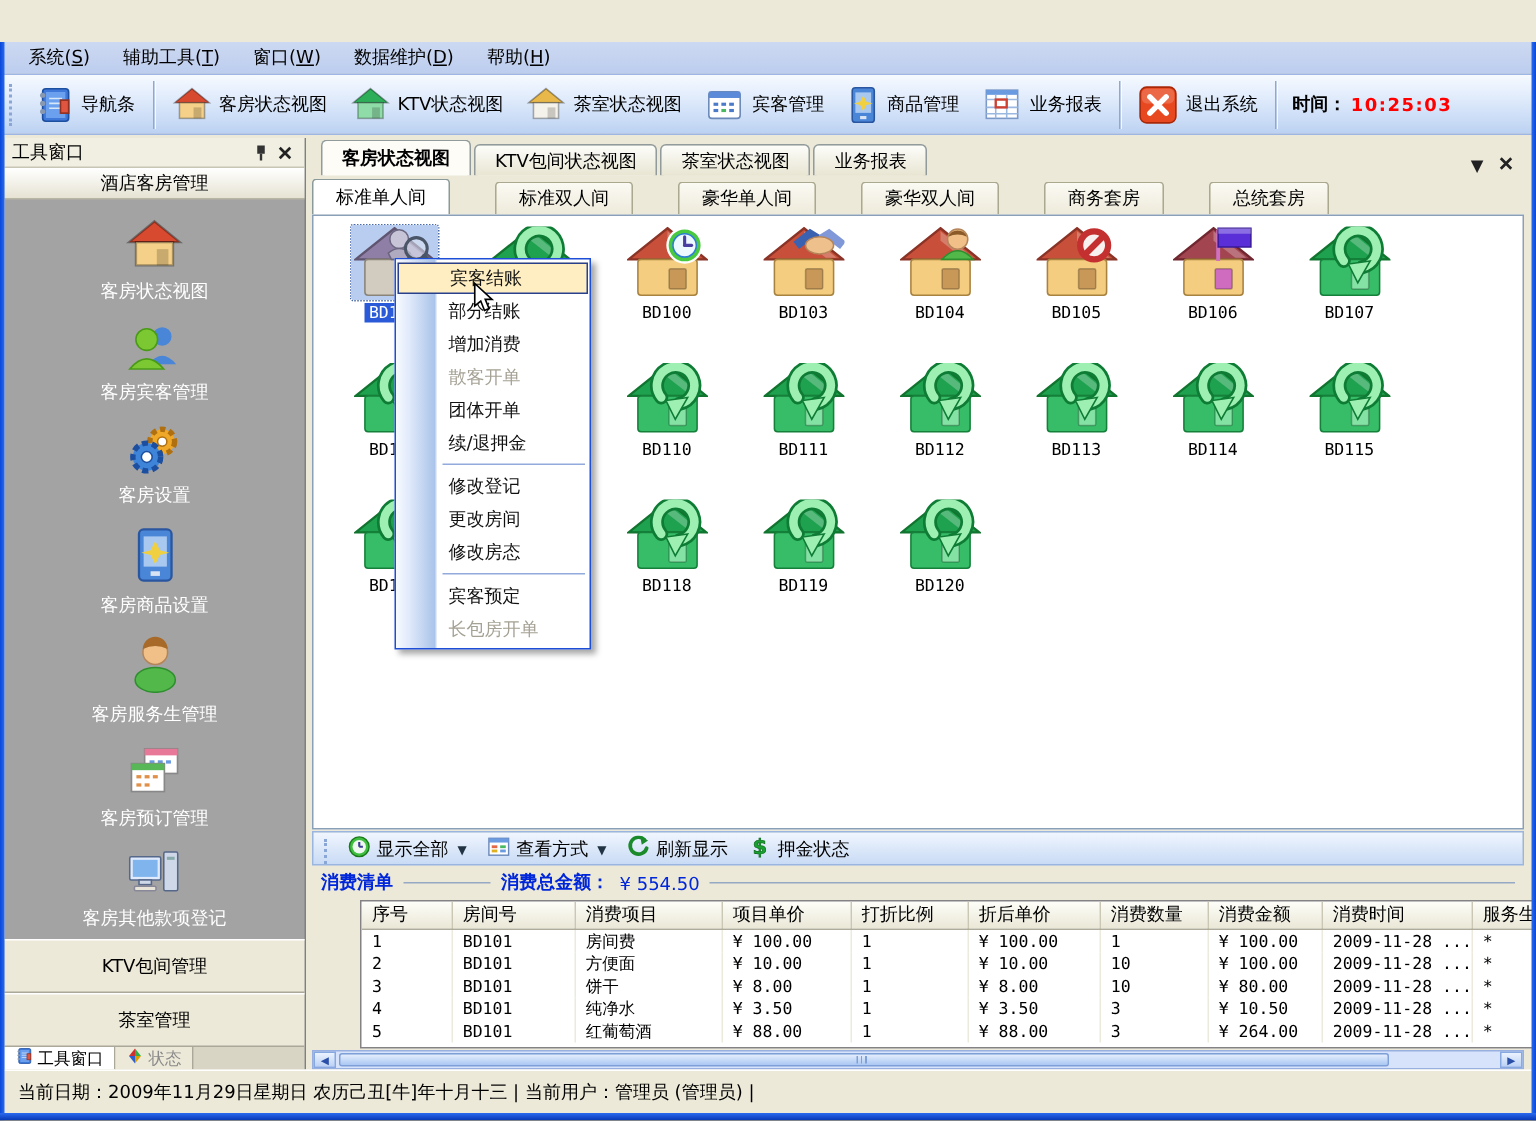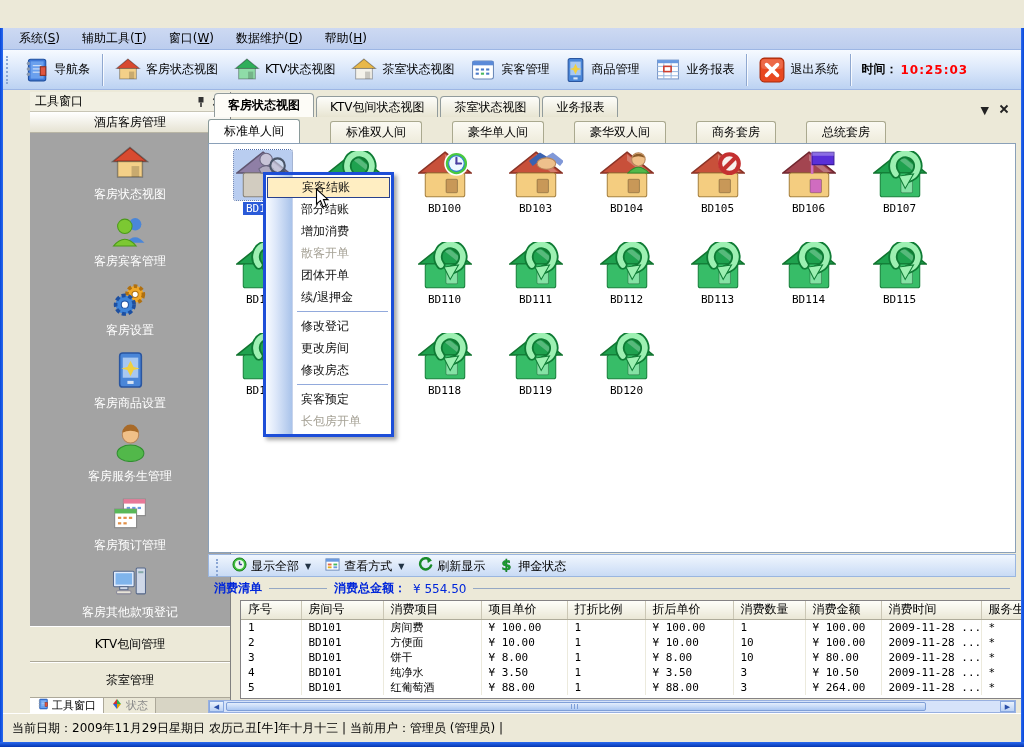--- a/index.html
+++ b/index.html
@@ -29,21 +29,21 @@
   .tbtn{display:flex;align-items:center;gap:5px;padding:3px 8px;cursor:default;white-space:nowrap;}
   .ticon{display:flex;align-items:center;}
   .tsep{width:1px;height:32px;background:#8fa8d0;box-shadow:1px 0 0 rgba(255,255,255,.8);margin:0 4px;}
   .time{display:flex;align-items:center;font-weight:bold;margin-left:6px;}
   .time .val{color:#ff0000;margin-left:3px;letter-spacing:1px;}
   
   .bl{left:0;top:28px;width:3px;height:719px;background:linear-gradient(90deg,#0847d8,#2a6af0);}
   .br{left:1021px;top:28px;width:3px;height:719px;background:linear-gradient(90deg,#2a6af0,#0847d8);}
   .bb{left:0;top:742px;width:1024px;height:5px;background:linear-gradient(180deg,#2a6af0,#0635b0);}
   
-  .sidebar{left:3px;top:92px;width:201px;height:621px;background:#a3a3a3;border-right:1px solid #808080;display:flex;flex-direction:column;margin-left:27px;}
+  .sidebar{left:3px;top:92px;width:201px;height:621px;background:#a3a3a3;border-right:1px solid #808080;display:flex;flex-direction:column;}
   .sb-header{height:20px;background:#f1efe2;border-bottom:1px solid #c8c5b5;display:flex;align-items:center;padding:0 5px;flex:0 0 auto;}
   .sb-header .ttl{flex:1;}
   .sb-hbtn{width:16px;height:15px;display:flex;align-items:center;justify-content:center;color:#222;font-weight:bold;}
   .sb-section{height:21px;background:linear-gradient(180deg,#ffffff,#e6e3d3);border-bottom:1px solid #b8b5a5;
     display:flex;align-items:center;justify-content:center;flex:0 0 auto;}
   .sb-items{flex:1;display:flex;flex-direction:column;align-items:center;padding-top:13px;gap:12px;overflow:hidden;}
   .sb-item{display:flex;flex-direction:column;align-items:center;color:#fff;cursor:pointer;}
   .sb-item .lbl{margin-top:3px;}
   .sb-btn{height:36px;background:#ece9d8;border-top:1px solid #fff;border-bottom:1px solid #aca899;
     display:flex;align-items:center;justify-content:center;flex:0 0 auto;cursor:pointer;}
@@ -65,21 +65,21 @@
     border:1px solid #aaa98f;border-bottom:none;border-radius:3px 3px 0 0;background:linear-gradient(180deg,#fbfaf3,#eeebdb);}
   .rtab.active{background:#fff;height:24px;border-color:#8a9a9a;}
   .room-panel{left:2px;top:51px;width:808px;height:410px;background:#fff;border:1px solid #8aa0b8;}
   .room-grid{position:absolute;left:8px;top:2px;display:grid;grid-template-columns:repeat(8,91px);grid-auto-rows:91px;}
   .room{display:flex;flex-direction:column;align-items:center;padding-top:4px;cursor:pointer;}
   .ricon{width:58px;height:50px;display:flex;align-items:center;justify-content:center;border-radius:2px;}
   .room.selected .ricon{background:#b9cdf0;outline:1px dotted #4a6aa8;}
   .rlabel{margin-top:2px;padding:0 3px;font:11px "DejaVu Sans Mono","Liberation Mono",monospace;}
   .room.selected .rlabel{background:#2a5ad8;color:#fff;}
   
-  .ctx{position:absolute;left:54px;top:28px;width:131px;background:#fff;border:3px solid #1d4ed8;
+  .ctx{position:absolute;left:54px;top:28px;width:131px;background:#fff;border:1px solid #1d4ed8;
     box-shadow:3px 3px 4px rgba(0,0,0,.35);padding:2px 0;z-index:5;}
   .ctx-strip{position:absolute;left:0;top:0;bottom:0;width:27px;background:linear-gradient(90deg,#f8fbff,#dfe9fa 35%,#a9c3ea);border-right:1px solid #c8d4ec;}
   .ctx-item{position:relative;height:22px;display:flex;align-items:center;padding-left:35px;color:#111;cursor:pointer;}
   .ctx-item.hl{background:#ffeec2;border:1px solid #29418d;height:21px;margin:0 1px;padding-left:34px;}
   .ctx-item.dis{color:#a5a195;}
   .ctx-sep{height:1px;background:#92aadc;margin:3px 3px 3px 31px;}
   .cursor{position:absolute;left:106px;top:44px;z-index:6;}
   
   .rtoolbar{left:2px;top:462px;width:808px;height:23px;display:flex;align-items:flex-end;padding:0 3px;
     background:linear-gradient(180deg,#f0f6fe,#c9dbf5);border:1px solid #9ab6e0;}

